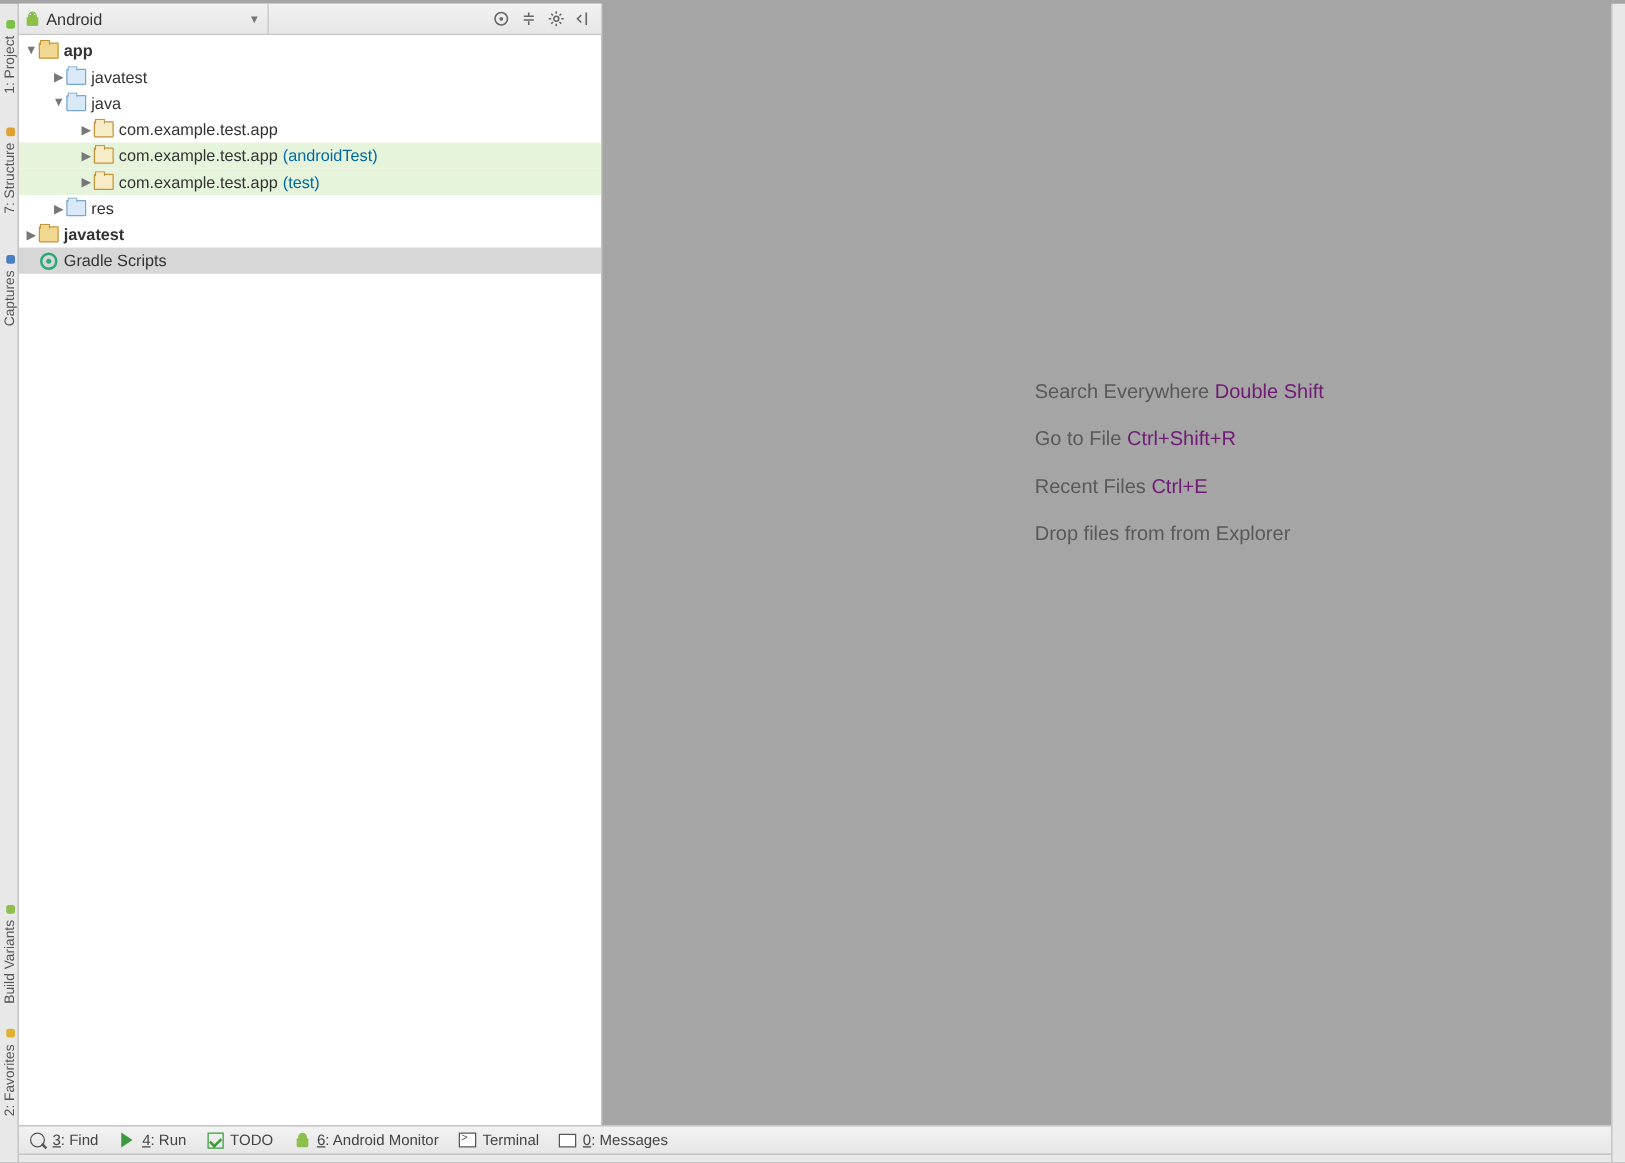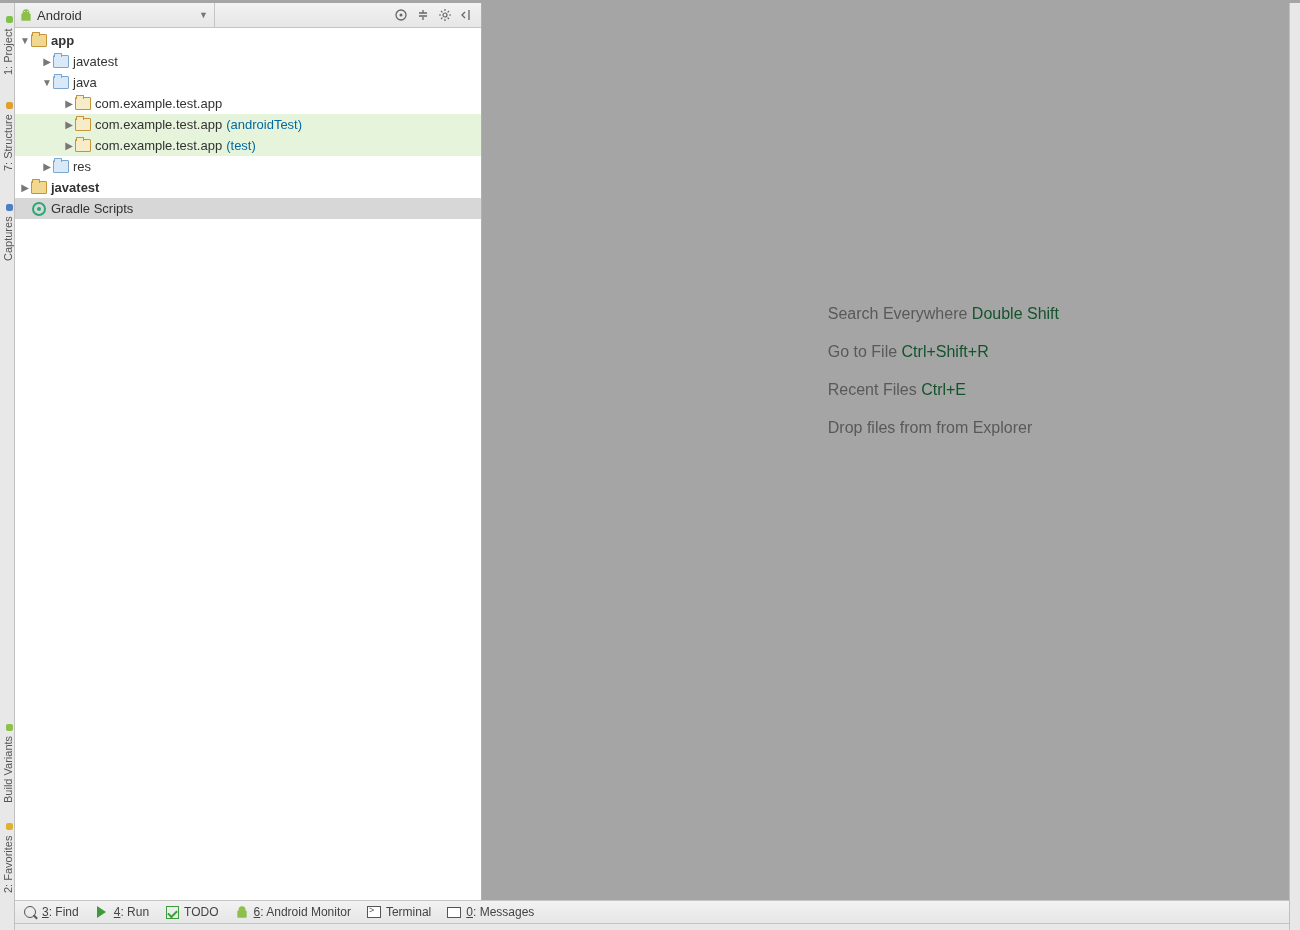--- a/index.html
+++ b/index.html
@@ -192,21 +192,21 @@
     align-items: flex-start;
   }
   .hint-box {
     margin-top: 292px;
     margin-right: 230px;
     text-align: left;
     font-size: 16px;
     color: #595959;
     line-height: 38px;
   }
-  .hint-box .sc { color: #14532d; }
+  .hint-box .sc { color: #701a75; }
   
   .bottom-bar {
     height: 22px;
     background: linear-gradient(#f2f2f2, #e6e6e6);
     border-top: 1px solid #c5c5c5;
     display: flex;
     align-items: flex-start;
     font-size: 12px;
     color: #444;
   }

